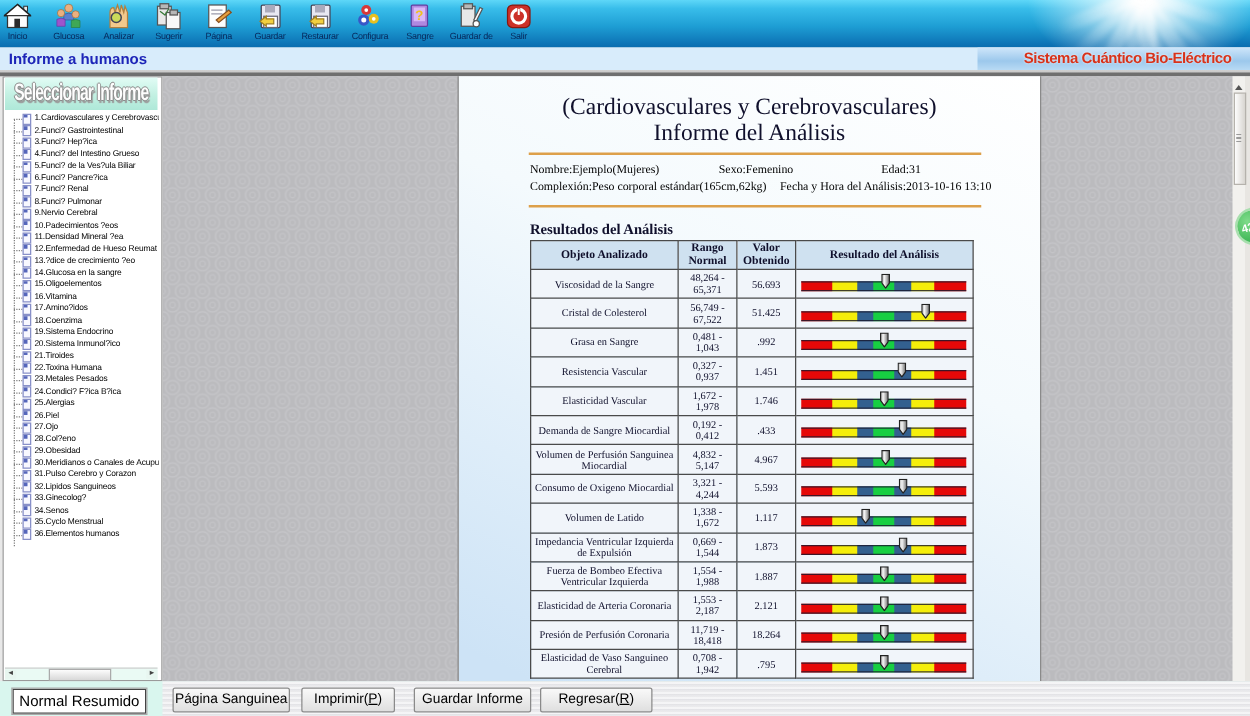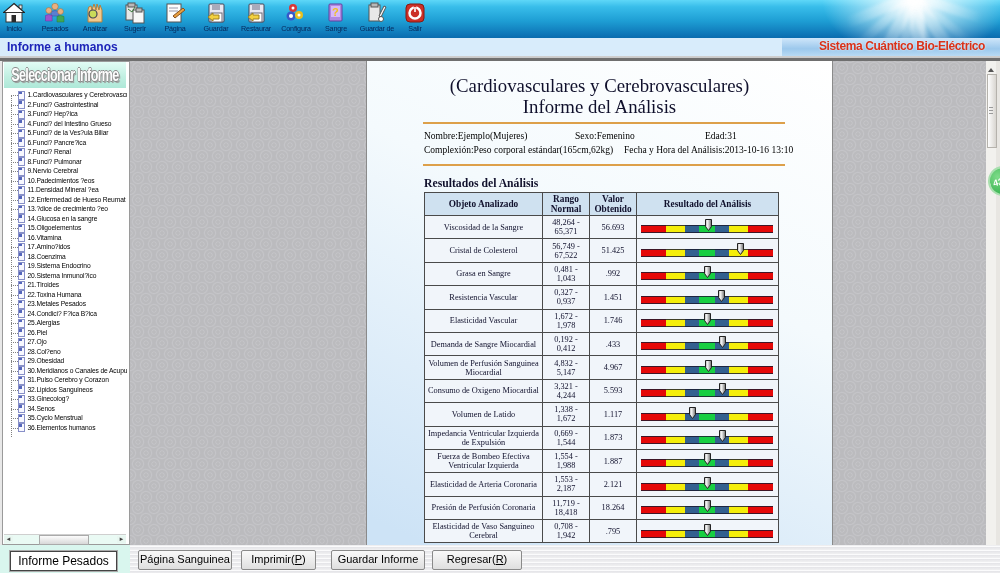--- a/index.html
+++ b/index.html
@@ -113,21 +113,21 @@
     </div>
     <div class="tbi" style="left:35px">
       <svg width="22" height="22" viewBox="0 0 22 22">
         <circle cx="11" cy="4.5" r="3.2" fill="#eab080" stroke="#996633" stroke-width="0.5"></circle>
         <path d="M7 14 L7 9.5 Q11 7.5 15 9.5 L15 14 Z" fill="#5b7fd0" stroke="#334f90" stroke-width="0.5"></path>
         <circle cx="4.8" cy="8.5" r="2.9" fill="#eab080" stroke="#996633" stroke-width="0.5"></circle>
         <path d="M1.5 19 L1.5 13.5 Q4.8 11.5 8.1 13.5 L8.1 19 Z" fill="#9c55cc" stroke="#6a2fa0" stroke-width="0.5"></path>
         <circle cx="16.5" cy="9.5" r="2.9" fill="#eab080" stroke="#996633" stroke-width="0.5"></circle>
         <path d="M13 20 L13 14.5 Q16.5 12.5 20 14.5 L20 20 Z" fill="#3fa855" stroke="#2a7a3a" stroke-width="0.5"></path>
       </svg>
-      <div class="lbl">Pesados</div>
+      <div class="lbl">Glucosa</div>
     </div>
     <div class="tbi" style="left:75px">
       <svg width="22" height="22" viewBox="0 0 22 22">
         <path d="M4 20 L4 8 Q4 4 7 4 L8 8 L10 2 L12 8 L13 2 L15 8 L16 3 L18 8 L18 20 Z" fill="#f2c98c" stroke="#b08040"></path>
         <circle cx="9" cy="12" r="4" fill="#cada5a" stroke="#445" stroke-width="1.2"></circle>
       </svg>
       <div class="lbl">Analizar</div>
     </div>
     <div class="tbi" style="left:115px">
       <svg width="22" height="22" viewBox="0 0 22 22">
@@ -729,18 +729,18 @@
     <div class="abs" id="hscroll">
         <div class="la">◄</div>
         <div class="thumb"></div>
         <div class="ra">►</div>
       </div>
   </div>
 </div>
 
 <div class="abs" id="bottom">
   <div id="bstripes"></div>
-  <div id="bres">Informe Pesados</div>
+  <div id="bres">Normal Resumido</div>
   <div class="btn" style="left:138px;width:92px">Página Sanguinea</div>
   <div class="btn" style="left:241px;width:73px">Imprimir(<u>P</u>)</div>
   <div class="btn" style="left:331px;width:92px">Guardar Informe</div>
   <div class="btn" style="left:432px;width:88px">Regresar(<u>R</u>)</div>
 </div>
 
 </body></html>

